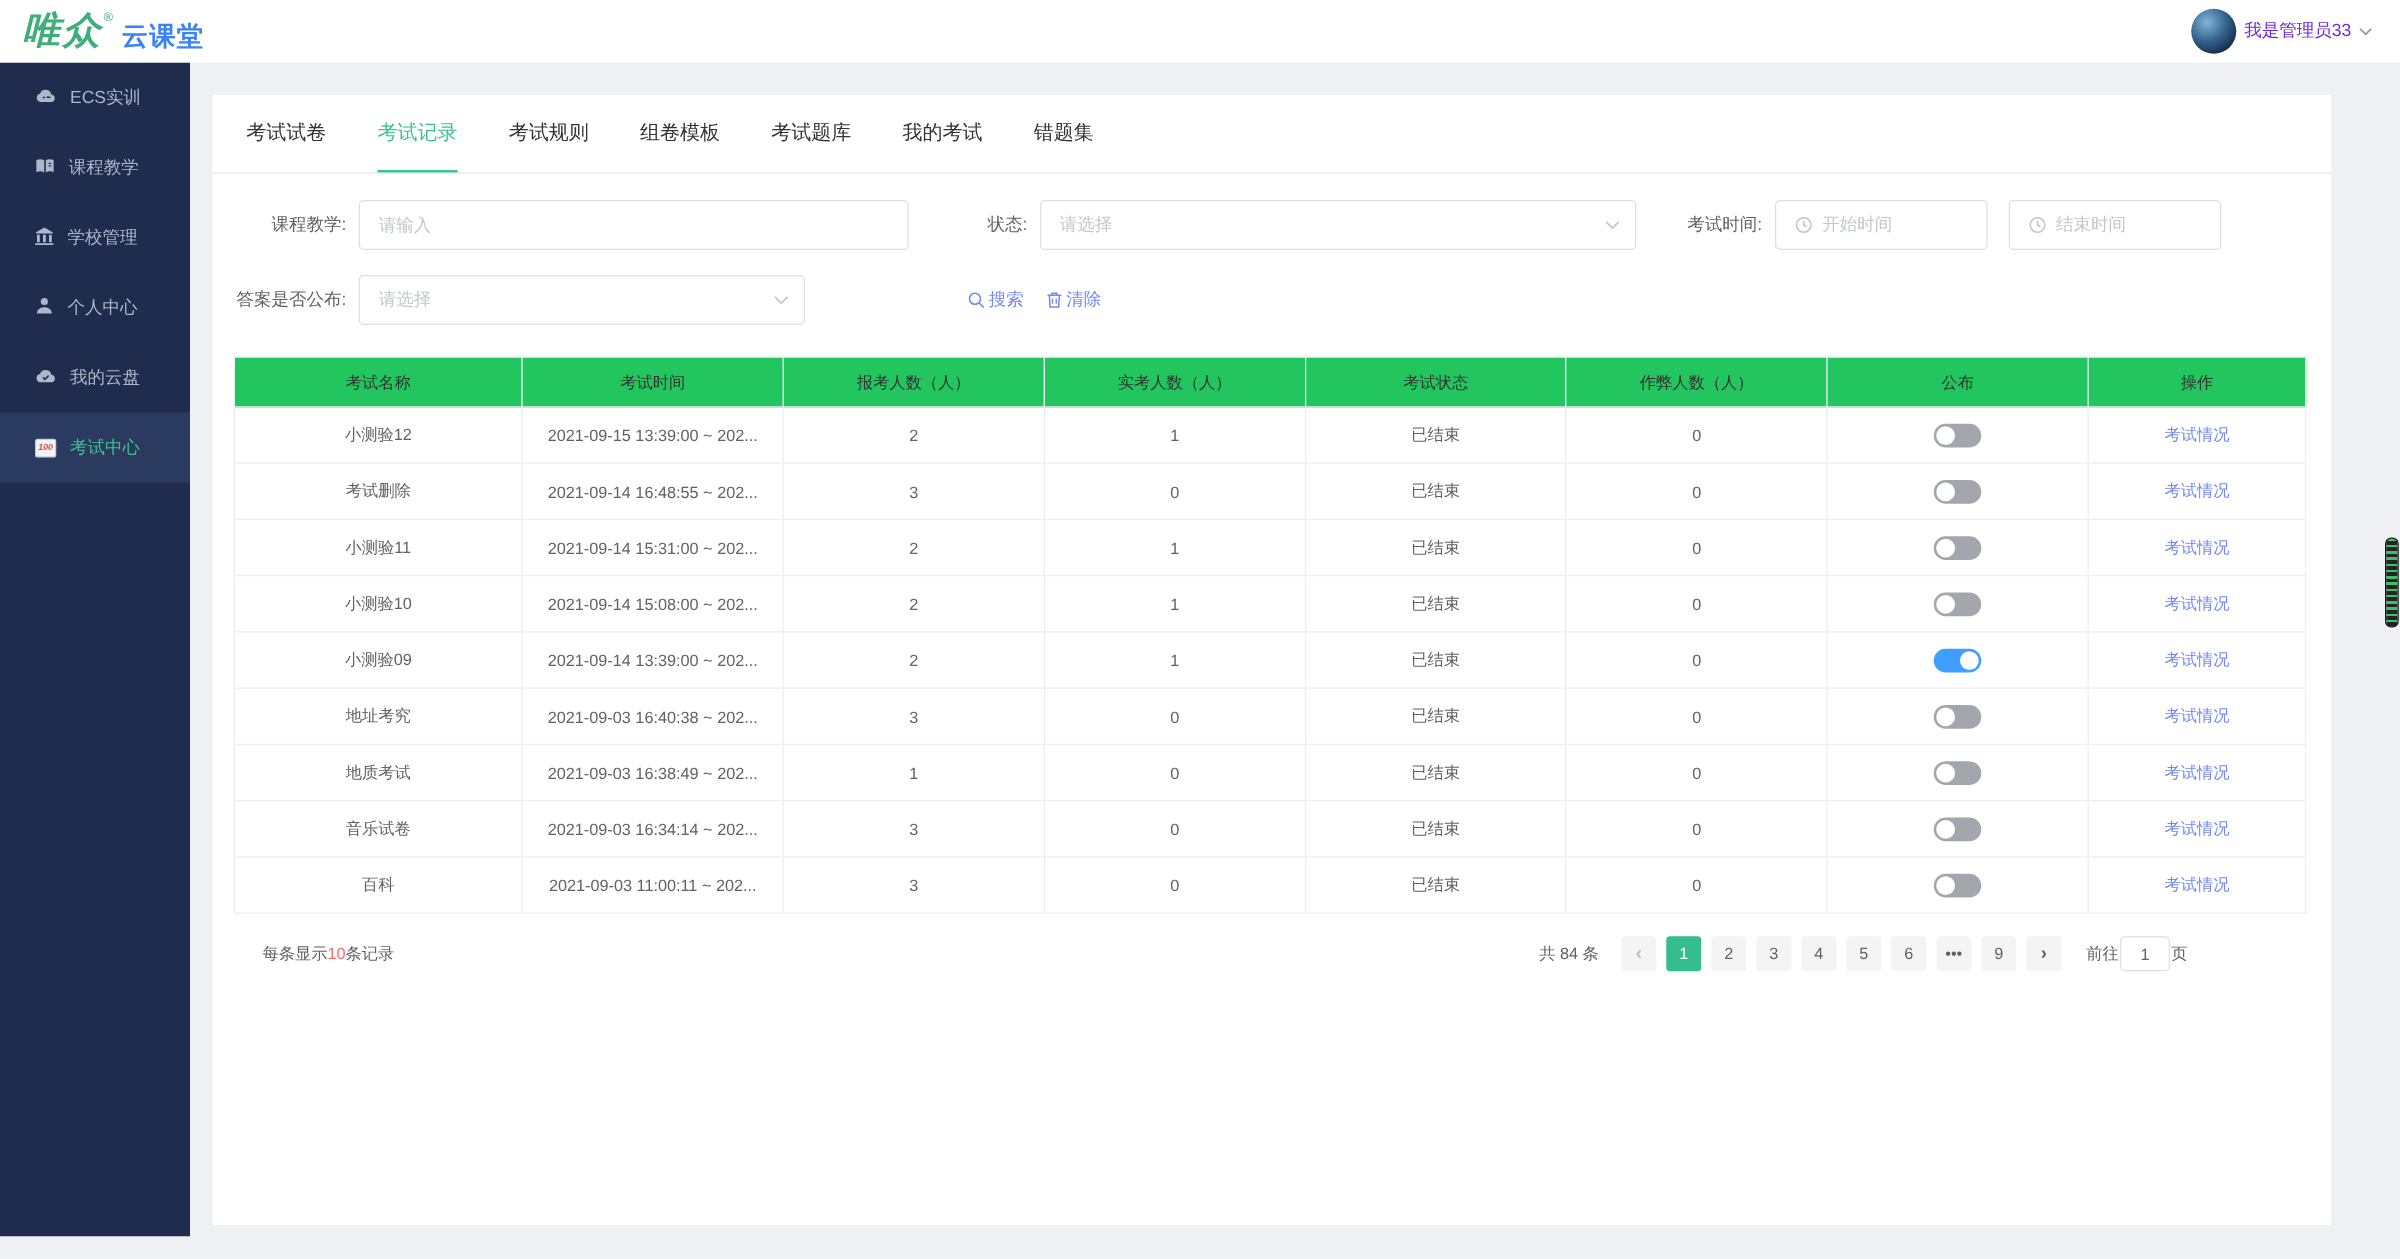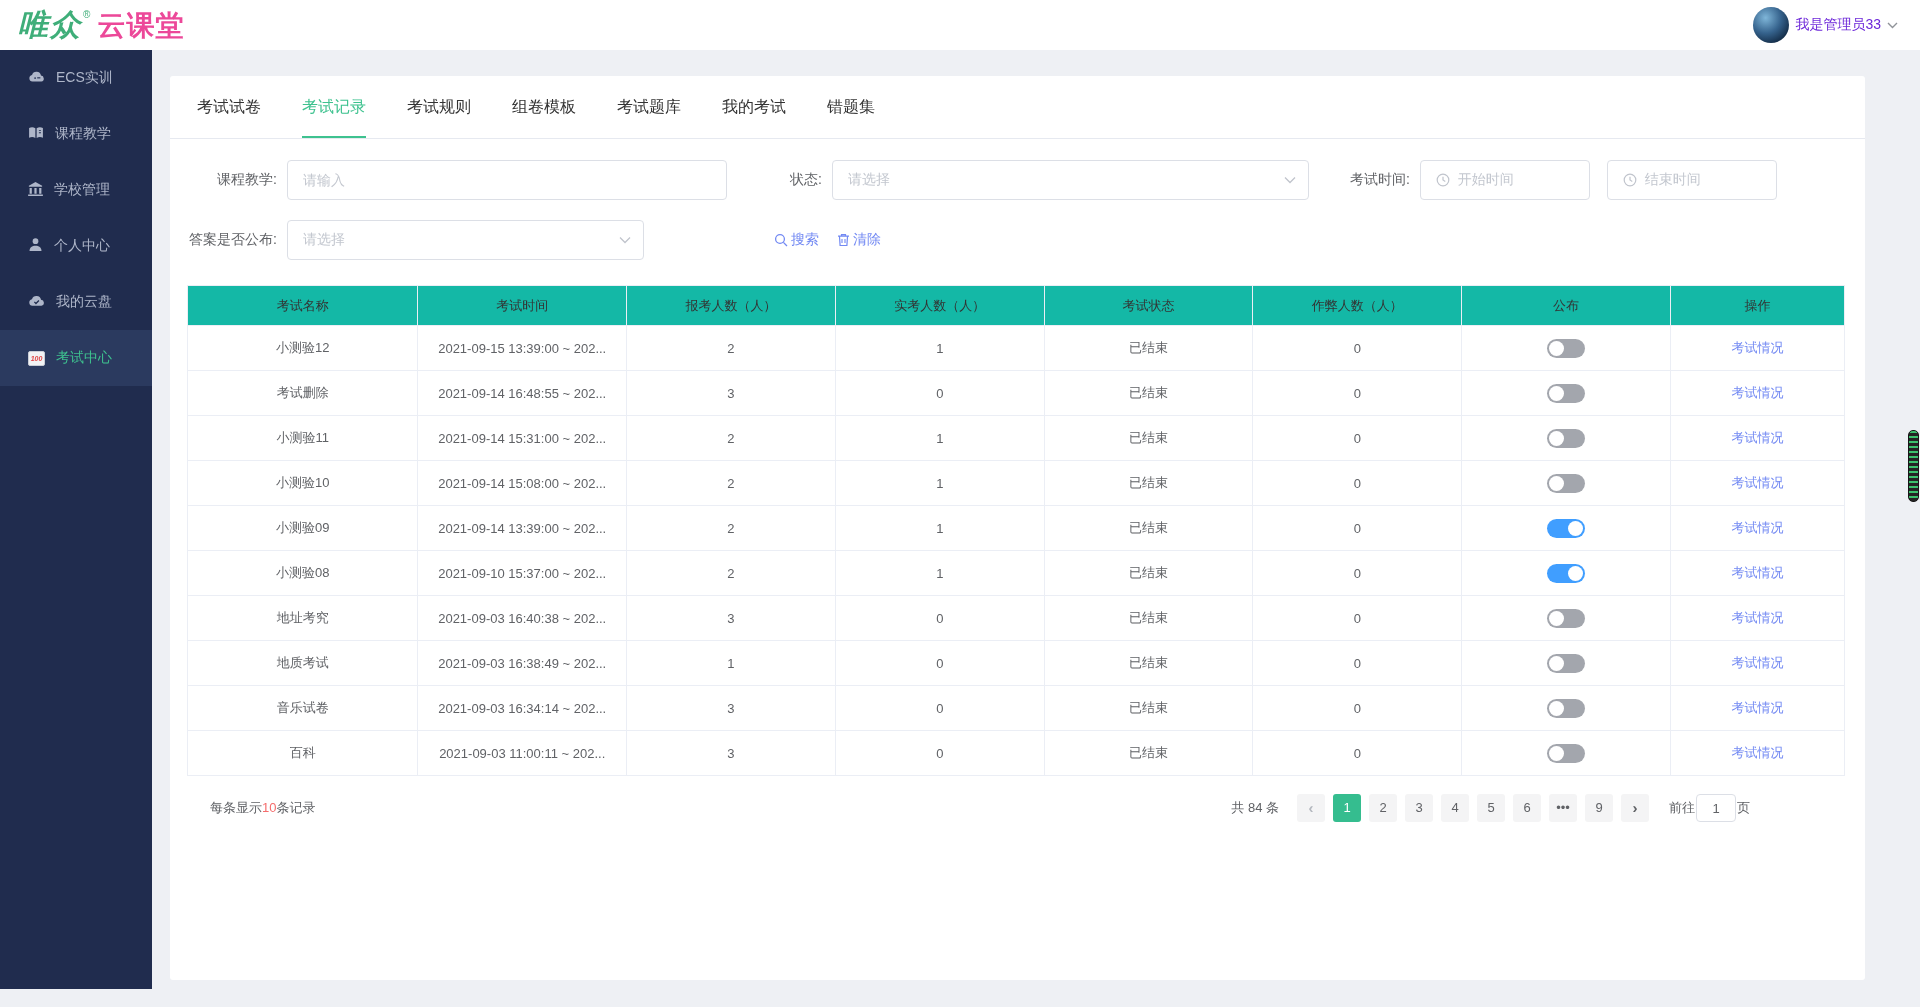--- a/index.html
+++ b/index.html
@@ -9,21 +9,21 @@
     background:#eef0f4; overflow:hidden; position:relative; color:#606266;
   }
   
   .hdr { position:absolute; top:0; left:0; right:0; height:50px; background:#fff;
          display:flex; align-items:center; justify-content:space-between;
          padding:0 22px 0 18px; z-index:5; }
   .logo { display:flex; align-items:flex-start; line-height:1; }
   .logo-cn { font-family:"DejaVu Serif",serif; font-style:italic; font-weight:bold;
              font-size:30px; color:#3fae79; letter-spacing:2px; }
   .logo-reg { font-size:10px; color:#3fae79; margin:0 3px 0 1px; }
-  .logo-suffix { font-size:28px; font-weight:bold; color:#ec4899; letter-spacing:1px;
+  .logo-suffix { font-size:21px; font-weight:bold; color:#3b82f6; letter-spacing:1px;
                  align-self:flex-end; margin-left:4px; }
   .user { display:flex; align-items:center; gap:6px; font-size:14px; color:#6d28d9; cursor:pointer; }
   .avatar { width:36px; height:36px; border-radius:50%;
             background:radial-gradient(circle at 35% 30%, #7fb6d9 0%, #35628c 45%, #122a44 80%, #0a1626 100%); }
   .chev-dn { color:#909399; font-size:11px; }
   
   .side { position:absolute; top:50px; left:0; bottom:18px; width:152px; background:#202c4e; z-index:4; }
   .side-item { height:56px; display:flex; align-items:center; gap:11px; padding-left:28px;
                color:#aeb6c9; font-size:14px; cursor:pointer; }
   .side-item svg { flex:0 0 auto; }
@@ -55,21 +55,21 @@
   .txt-input { width:440px; }
   .sel-status { width:477px; }
   .sel-answer { width:357px; }
   .date-input { width:170px; }
   .blue-link { display:inline-flex; align-items:center; gap:3px; color:#7289f3;
                font-size:14px; cursor:pointer; }
   
   .table-wrap { margin:25px 20px 0 17px; }
   table { width:100%; border-collapse:collapse; table-layout:fixed; font-size:13px; }
   th, td { border:1px solid #ebeef5; text-align:center; }
-  th { height:40px; background:#14b8a6; color:#333; font-weight:500; }
+  th { height:40px; background:#22c55e; color:#333; font-weight:500; }
   td { height:45px; color:#606266; white-space:nowrap; overflow:hidden; text-overflow:ellipsis;
        padding:0 6px; }
   td.act a { color:#7289f3; text-decoration:none; font-size:13px; cursor:pointer; }
   .switch { width:38px; height:19px; border-radius:10px; background:#a3a6ad;
             position:relative; display:inline-block; vertical-align:middle; cursor:pointer; }
   .switch::after { content:""; position:absolute; top:2px; left:2px; width:15px; height:15px;
                    border-radius:50%; background:#fff; }
   .switch.on { background:#409eff; }
   .switch.on::after { left:auto; right:2px; }
   
@@ -270,30 +270,20 @@
               <td>2</td>
               <td>1</td>
               <td>已结束</td>
               <td>0</td>
               <td><span class="switch"></span></td>
               <td class="act"><a>考试情况</a></td>
             </tr>
             <tr>
               <td>小测验09</td>
               <td>2021-09-14 13:39:00 ~ 202...</td>
-              <td>2</td>
-              <td>1</td>
-              <td>已结束</td>
-              <td>0</td>
-              <td><span class="switch on"></span></td>
-              <td class="act"><a>考试情况</a></td>
-            </tr>
-            <tr>
-              <td>小测验08</td>
-              <td>2021-09-10 15:37:00 ~ 202...</td>
               <td>2</td>
               <td>1</td>
               <td>已结束</td>
               <td>0</td>
               <td><span class="switch on"></span></td>
               <td class="act"><a>考试情况</a></td>
             </tr>
             <tr>
               <td>地址考究</td>
               <td>2021-09-03 16:40:38 ~ 202...</td>

